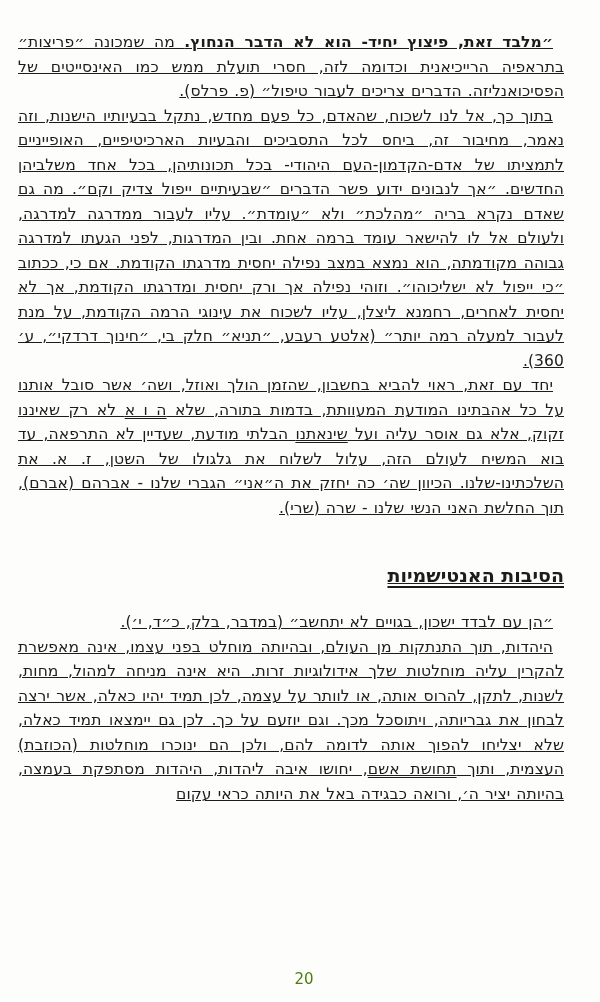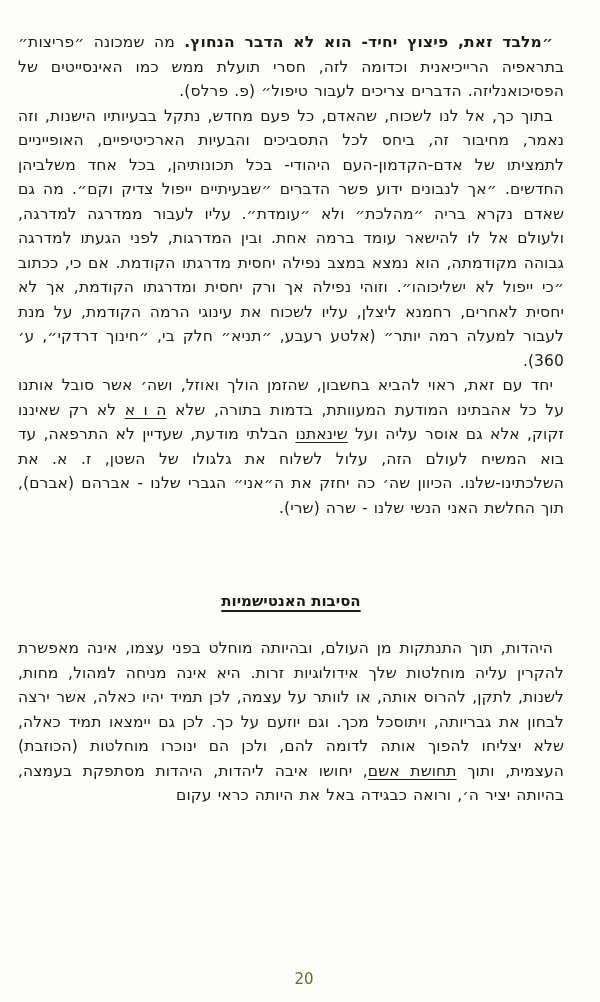--- a/index.html
+++ b/index.html
@@ -14,37 +14,37 @@
     position: relative;
     font-family: "DejaVu Sans", sans-serif;
     color: #1c1c1c;
   }
   .page {
     position: absolute;
     inset: 0;
     padding: 30px 36px 0 18px;
     box-sizing: border-box;
     direction: rtl;
+    text-decoration: underline;
   }
   .body-text p {
     margin: 0;
     font-size: 15.5px;
     line-height: 24.5px;
     text-align: justify;
     text-indent: 11px;
     letter-spacing: 0.1px;
     word-spacing: 1px;
   }
   .para-1 { margin-bottom: 21px; }
   .para-2 { margin-bottom: 16px; }
   .para-3 { margin-bottom: 0; }
   .section-heading {
-    margin: 66px 0 20px 0;
-    text-align: center;
-    font-size: 15px;
+    margin: 40px 0 20px 0;
+    font-size: 19px;
     font-weight: bold;
     text-decoration: underline;
     text-underline-offset: 4px;
     text-decoration-thickness: 2px;
     line-height: 30px;
   }
   .para-quote { margin-bottom: 9px; }
   .para-5 { margin-bottom: 0; }
   .seg-bold { font-weight: bold; }
   .seg-underline {
@@ -67,17 +67,18 @@
 <body>
 
 <div class="page">
   <div class="body-text">
     <p class="para-1"><span class="seg-bold">״מלבד זאת, פיצוץ יחיד- הוא לא הדבר הנחוץ.</span><span> מה שמכונה ״פריצות״ בתראפיה הרייכיאנית וכדומה לזה, חסרי תועלת ממש כמו האינסייטים של הפסיכואנליזה. הדברים צריכים לעבור טיפול״ (פ. פרלס).</span></p>
     <p class="para-2"><span>בתוך כך, אל לנו לשכוח, שהאדם, כל פעם מחדש, נתקל בבעיותיו הישנות, וזה נאמר, מחיבור זה, ביחס לכל התסביכים והבעיות הארכיטיפיים, האופייניים לתמציתו של אדם-הקדמון-העם היהודי- בכל תכונותיהן, בכל אחד משלביהן החדשים. ״אך לנבונים ידוע פשר הדברים ״שבעיתיים ייפול צדיק וקם״. מה גם שאדם נקרא בריה ״מהלכת״ ולא ״עומדת״. עליו לעבור ממדרגה למדרגה, ולעולם אל לו להישאר עומד ברמה אחת. ובין המדרגות, לפני הגעתו למדרגה גבוהה מקודמתה, הוא נמצא במצב נפילה יחסית מדרגתו הקודמת. אם כי, ככתוב ״כי ייפול לא ישליכוהו״. וזוהי נפילה אך ורק יחסית ומדרגתו הקודמת, אך לא יחסית לאחרים, רחמנא ליצלן, עליו לשכוח את עינוגי הרמה הקודמת, על מנת לעבור למעלה רמה יותר״ (אלטע רעבע, ״תניא״ חלק בי, ״חינוך דרדקי״, ע׳ 360).</span></p>
     <p class="para-3"><span>יחד עם זאת, ראוי להביא בחשבון, שהזמן הולך ואוזל, ושה׳ אשר סובל אותנו על כל אהבתינו המודעת המעוותת, בדמות בתורה, שלא </span><span class="seg-underline">ה ו א</span><span> לא רק שאיננו זקוק, אלא גם אוסר עליה ועל </span><span class="seg-underline">שינאתנו</span><span> הבלתי מודעת, שעדיין לא התרפאה, עד בוא המשיח לעולם הזה, עלול לשלוח את גלגולו של השטן, ז. א. את השלכתינו-שלנו. הכיוון שה׳ כה יחזק את ה״אני״ הגברי שלנו - אברהם (אברם), תוך החלשת האני הנשי שלנו - שרה (שרי).</span></p>
 
     <h2 class="section-heading">הסיבות האנטישמיות</h2>
 
+    <p class="para-quote"><span>״הן עם לבדד ישכון, בגויים לא יתחשב״ (במדבר, בלק, כ״ד, י׳).</span></p>
     <p class="para-5"><span>היהדות, תוך התנתקות מן העולם, ובהיותה מוחלט בפני עצמו, אינה מאפשרת להקרין עליה מוחלטות שלך אידולוגיות זרות. היא אינה מניחה למהול, מחות, לשנות, לתקן, להרוס אותה, או לוותר על עצמה, לכן תמיד יהיו כאלה, אשר ירצה לבחון את גבריותה, ויתוסכל מכך. וגם יוזעם על כך. לכן גם יימצאו תמיד כאלה, שלא יצליחו להפוך אותה לדומה להם, ולכן הם ינוכרו מוחלטות (הכוזבת) העצמית, ותוך </span><span class="seg-underline">תחושת אשם</span><span>, יחושו איבה ליהדות, היהדות מסתפקת בעמצה, בהיותה יציר ה׳, ורואה כבגידה באל את היותה כראי עקום</span></p>
   </div>
 
   <div class="page-number">20</div>
 </div>
 
 </body></html>

